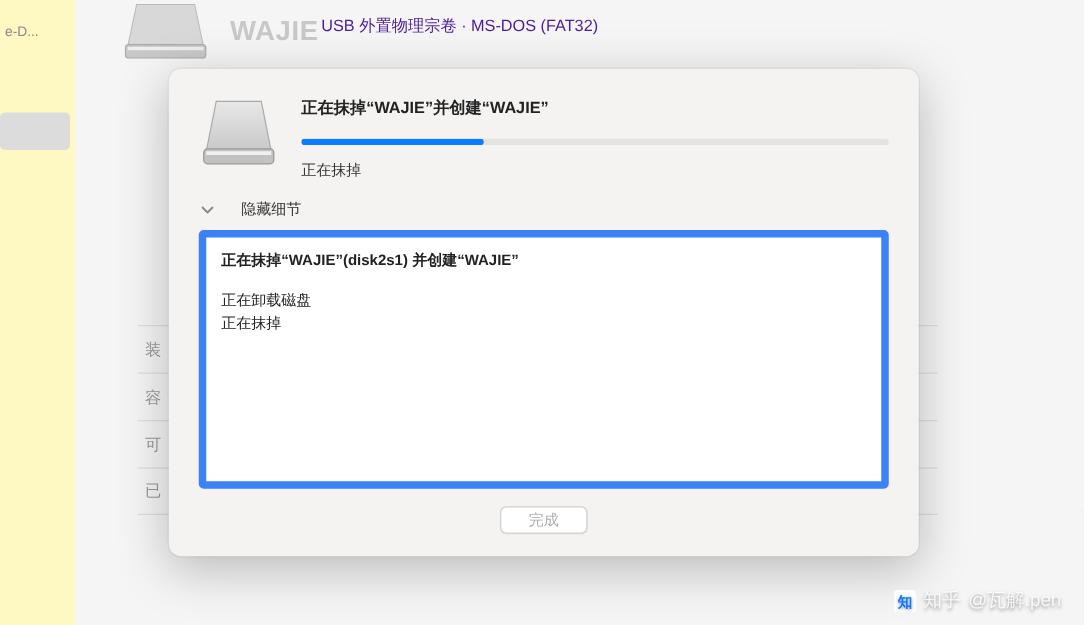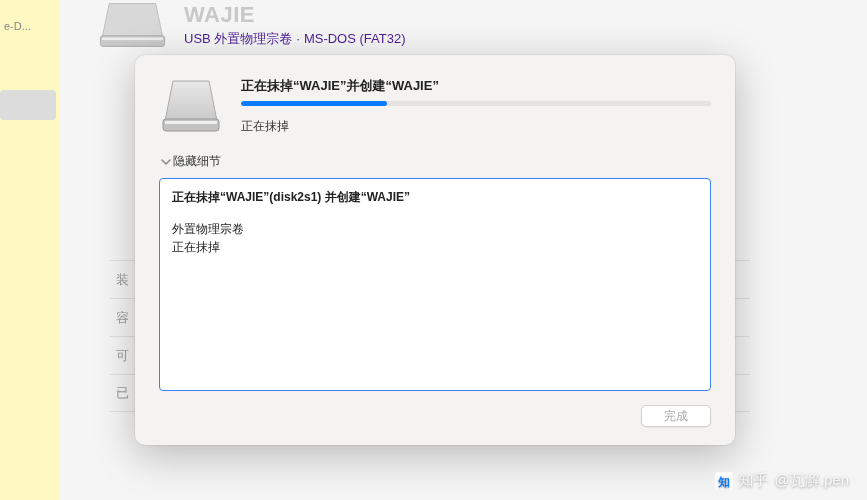--- a/index.html
+++ b/index.html
@@ -55,21 +55,21 @@
       display: flex;
       align-items: center;
       gap: 14px;
     }
     .bg-disk-icon {
       width: 75px;
       height: 50px;
     }
     .bg-header-text {
       display: flex;
-      flex-direction: column;
+      flex-direction: row;
       gap: 2px;
     }
     .bg-title {
       font-size: 22px;
       font-weight: 700;
       color: #c8c8c8;
       letter-spacing: 0.5px;
     }
     .bg-subtitle {
       font-size: 13px;
@@ -118,21 +118,21 @@
       flex-shrink: 0;
     }
     .modal-top-right {
       flex: 1;
       padding-top: 2px;
     }
     .modal-title {
       font-size: 13px;
       font-weight: 700;
       color: #222;
-      margin-bottom: 6px;
+      margin-bottom: 16px;
     }
     .progress-track {
       width: 100%;
       height: 5px;
       background: #e4e3e2;
       border-radius: 3px;
       overflow: hidden;
       margin-bottom: 12px;
     }
     .progress-fill {
@@ -140,56 +140,56 @@
       background: #0a7aff;
       border-radius: 3px;
     }
     .status-text {
       font-size: 12px;
       color: #333;
     }
     .details-toggle {
       display: flex;
       align-items: center;
-      gap: 0;
+      gap: 20px;
       margin-top: 14px;
       margin-bottom: 8px;
       font-size: 12px;
       color: #333;
       cursor: pointer;
       user-select: none;
     }
     .chevron {
       width: 14px;
       height: 14px;
       display: flex;
       align-items: center;
       justify-content: center;
       color: #888;
     }
     .details-box {
       flex: 1;
       background: #fff;
-      border: 1px solid #3b82f6;
+      border: 6px solid #3b82f6;
       border-radius: 4px;
       padding: 10px 12px;
       font-size: 12px;
       color: #222;
       overflow: auto;
     }
     .details-heading {
       font-weight: 700;
       margin-bottom: 14px;
     }
     .details-line {
       line-height: 1.5;
     }
     .modal-footer {
       display: flex;
-      justify-content: flex-end;
+      justify-content: center;
       padding-top: 14px;
     }
     .done-btn {
       min-width: 70px;
       height: 22px;
       background: #fff;
       border: 1px solid #d0d0d0;
       border-radius: 5px;
       font-size: 12px;
       color: #aaa;
@@ -266,21 +266,21 @@
     <span class="chevron">
       <svg width="10" height="10" viewBox="0 0 10 10">
           <path d="M1 3 L5 7 L9 3" fill="none" stroke="#888" stroke-width="1.5" stroke-linecap="round" stroke-linejoin="round"></path>
         </svg>
     </span>
     <span>隐藏细节</span>
   </div>
 
   <div class="details-box">
     <div class="details-heading">正在抹掉“WAJIE”(disk2s1) 并创建“WAJIE”</div>
-    <div class="details-line">外置物理宗卷</div>
+    <div class="details-line">正在卸载磁盘</div>
     <div class="details-line">正在抹掉</div>
   </div>
 
   <div class="modal-footer">
     <button class="done-btn" disabled="">完成</button>
   </div>
 </div>
 
 <div class="watermark">
   <svg class="watermark-logo" viewBox="0 0 20 20">

